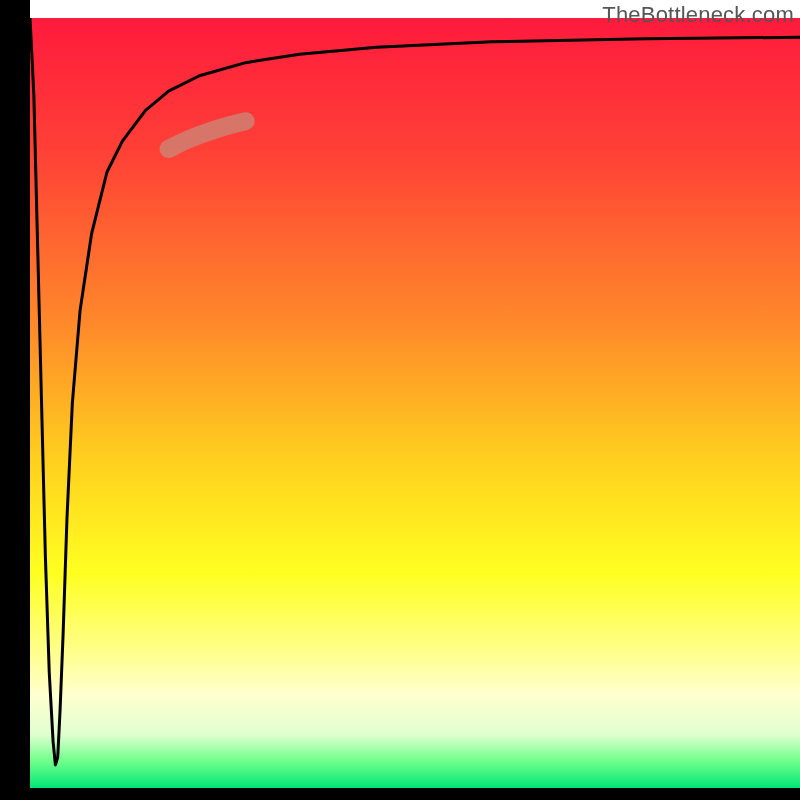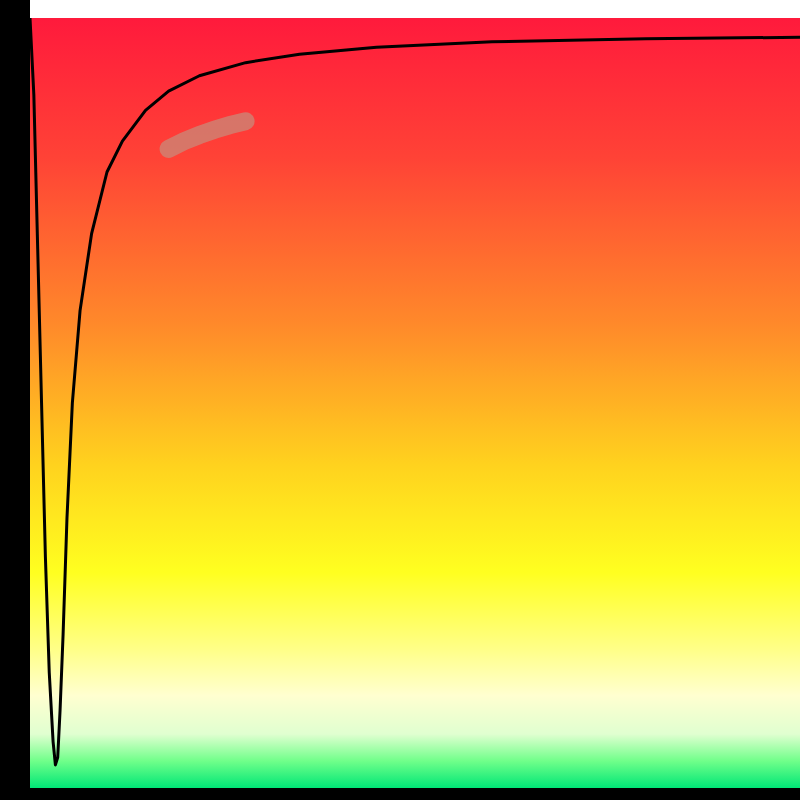--- a/index.html
+++ b/index.html
@@ -27,20 +27,21 @@
     z-index: 10;
   }
   svg {
     display: block;
   }
 </style>
 </head>
 <body>
 
 <div class="chart-container">
+  <div class="attribution">TheBottleneck.com</div>
   <svg id="chart-svg" width="800" height="800" viewBox="0 0 800 800">
     <defs>
       <linearGradient id="bg-grad" x1="0" y1="0" x2="0" y2="1">
           <stop offset="0.00%" stop-color="#ff1a3c"></stop>
           <stop offset="18.00%" stop-color="#ff4236"></stop>
           <stop offset="40.00%" stop-color="#ff8a2a"></stop>
           <stop offset="58.00%" stop-color="#ffd21e"></stop>
           <stop offset="72.00%" stop-color="#ffff20"></stop>
           <stop offset="82.00%" stop-color="#ffff88"></stop>
           <stop offset="88.00%" stop-color="#ffffd0"></stop>

